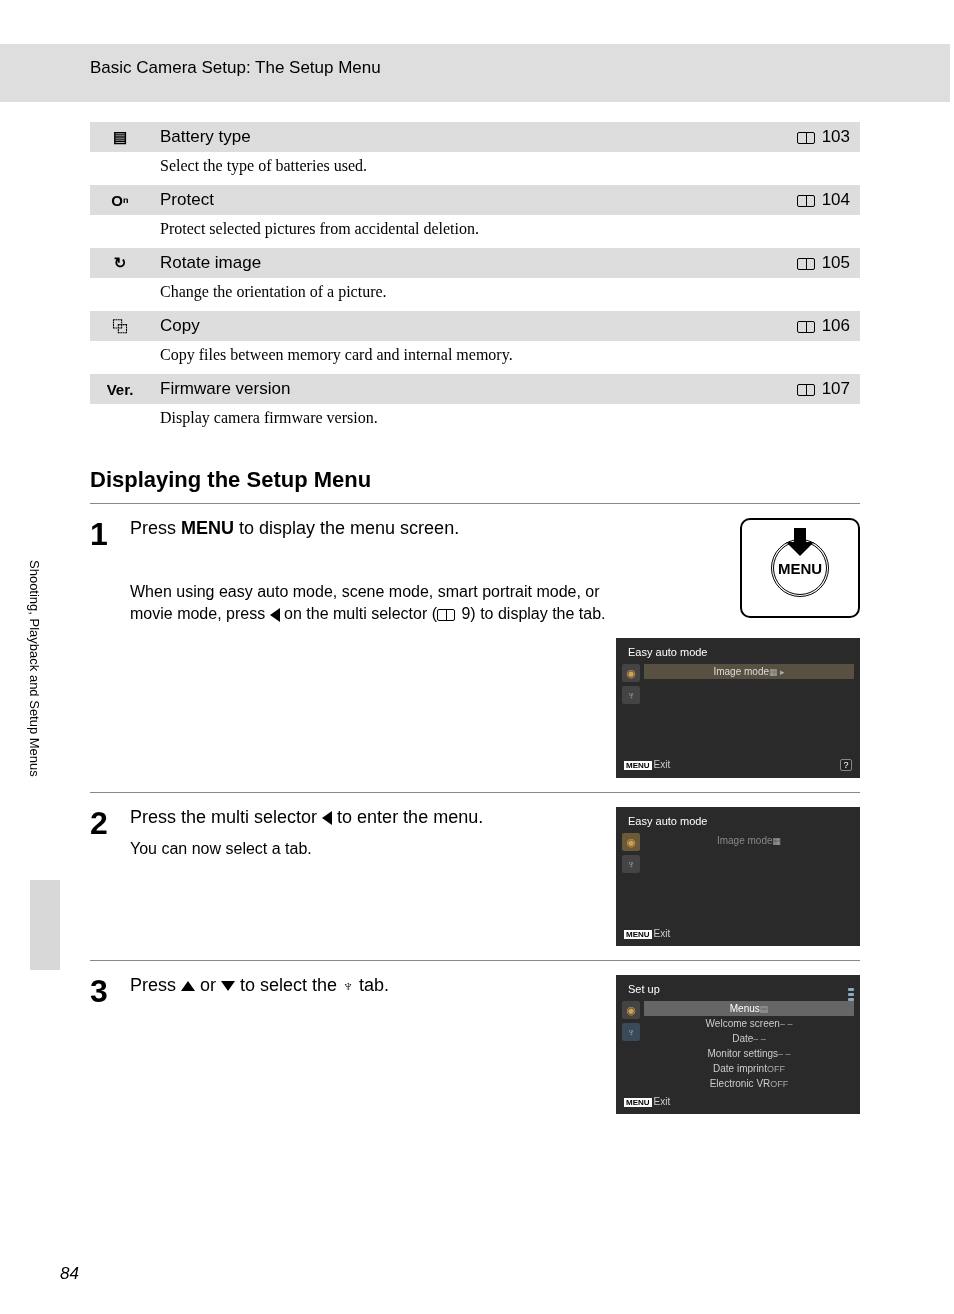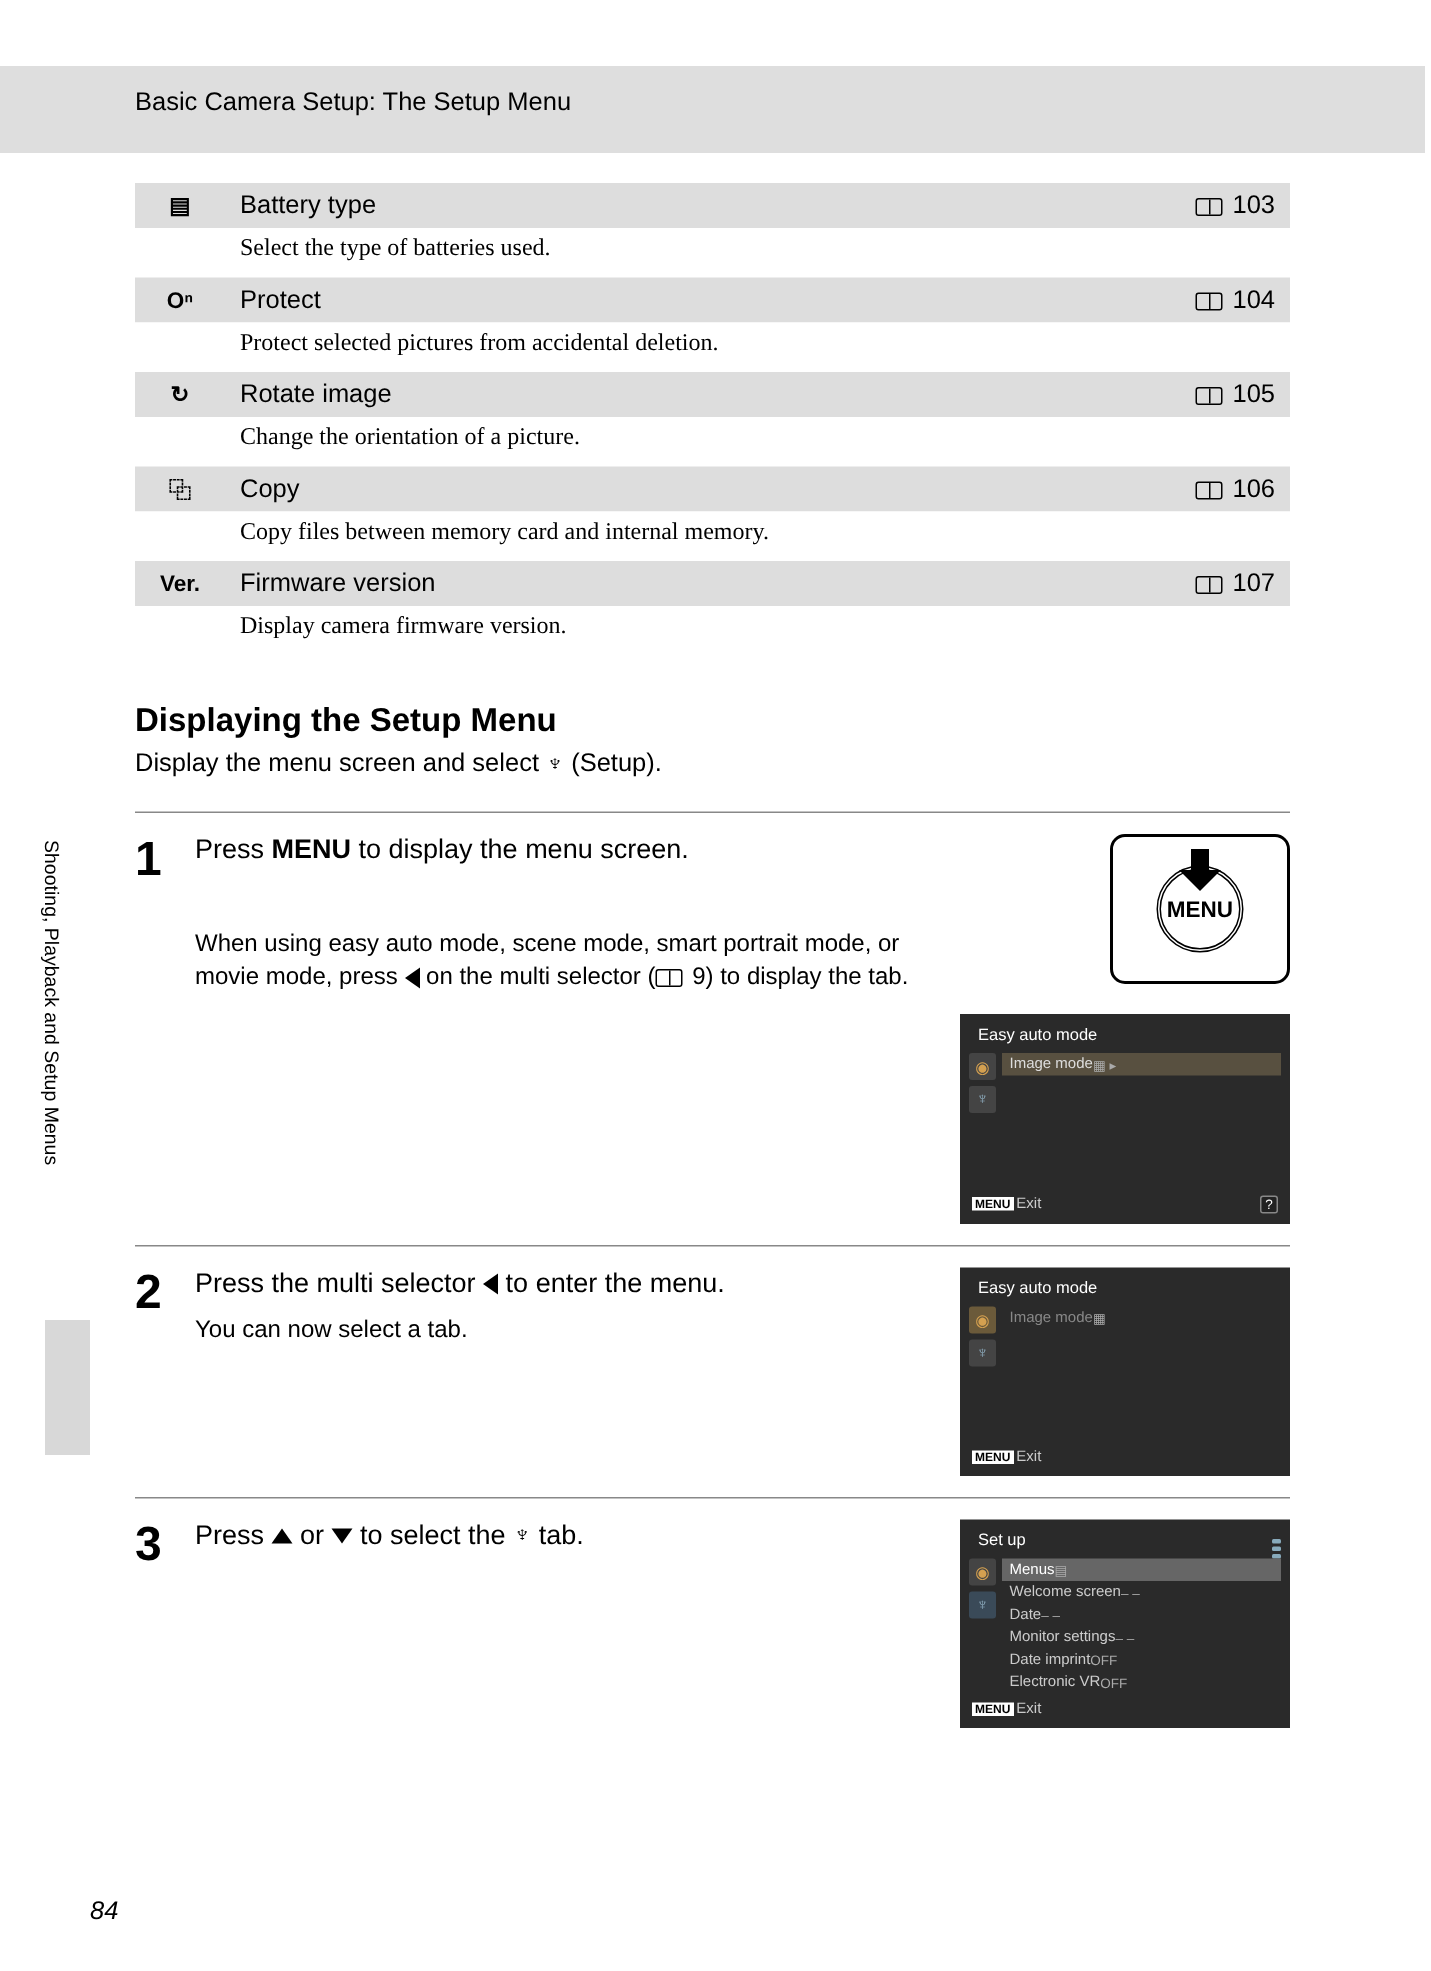--- a/index.html
+++ b/index.html
@@ -210,21 +210,21 @@
     background: #000;
     margin: 0 auto;
   }
   .down-arrow .head {
     width: 0; height: 0;
     border-left: 14px solid transparent;
     border-right: 14px solid transparent;
     border-top: 14px solid #000;
   }
   .lcd {
-    width: 220px;
+    width: 244px;
     background: #2a2a2a;
     color: #fff;
     font-size: 11px;
     padding: 6px 6px;
   }
   .lcd-title {
     padding: 2px 6px 6px 6px;
     color: #fff;
   }
   .lcd-body {
@@ -251,21 +251,21 @@
   }
   .lcd-tab.cam { color: #d4a050; }
   .lcd-tab.wrench-t { color: #8faec0; }
   .lcd-list {
     flex: 1;
     display: flex;
     flex-direction: column;
   }
   .lcd-row {
     display: flex;
-    justify-content: flex-start;
+    justify-content: center;
     align-items: center;
     padding: 2px 5px;
     font-size: 10px;
     color: #ccc;
     height: 15px;
   }
   .lcd-row.hl {
     background: #666;
     color: #fff;
   }
@@ -377,23 +377,20 @@
             <td class="page-cell"><span class="book-icon"></span> 107</td>
           </tr>
           <tr class="desc-row">
             <td></td>
             <td colspan="2">Display camera firmware version.</td>
           </tr>
         </tbody>
     </table>
 
     <div class="section-heading">Displaying the Setup Menu</div>
-    <div class="section-intro">
-      <span>Display the menu screen and select </span><span class="wrench">♆</span><span> (Setup).</span>
-    </div>
 
     <hr>
 
     <div class="step">
       <div class="step-num">1</div>
       <div class="step-body">
         <div class="step-text">
           <div class="step-title">
             <span>Press </span><span class="menu-text">MENU</span><span> to display the menu screen.</span>
           </div>

